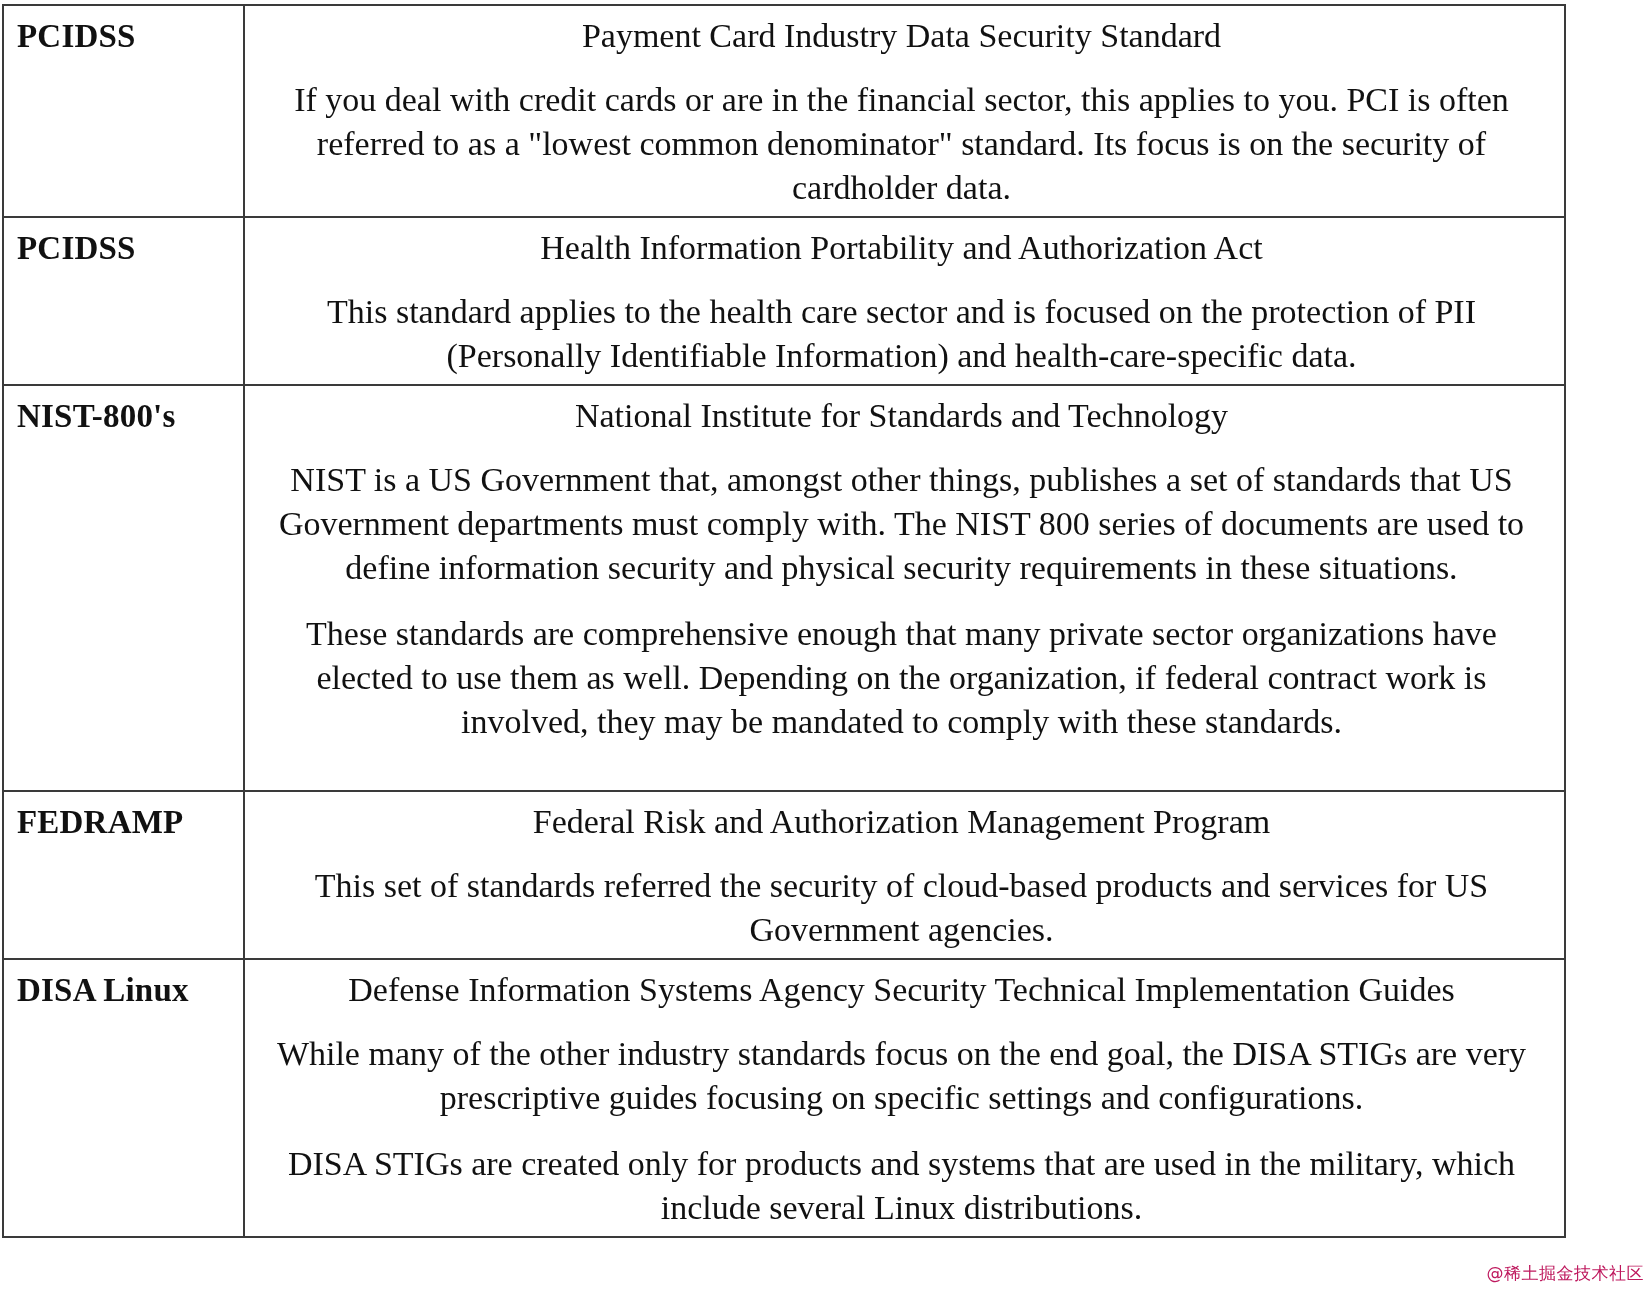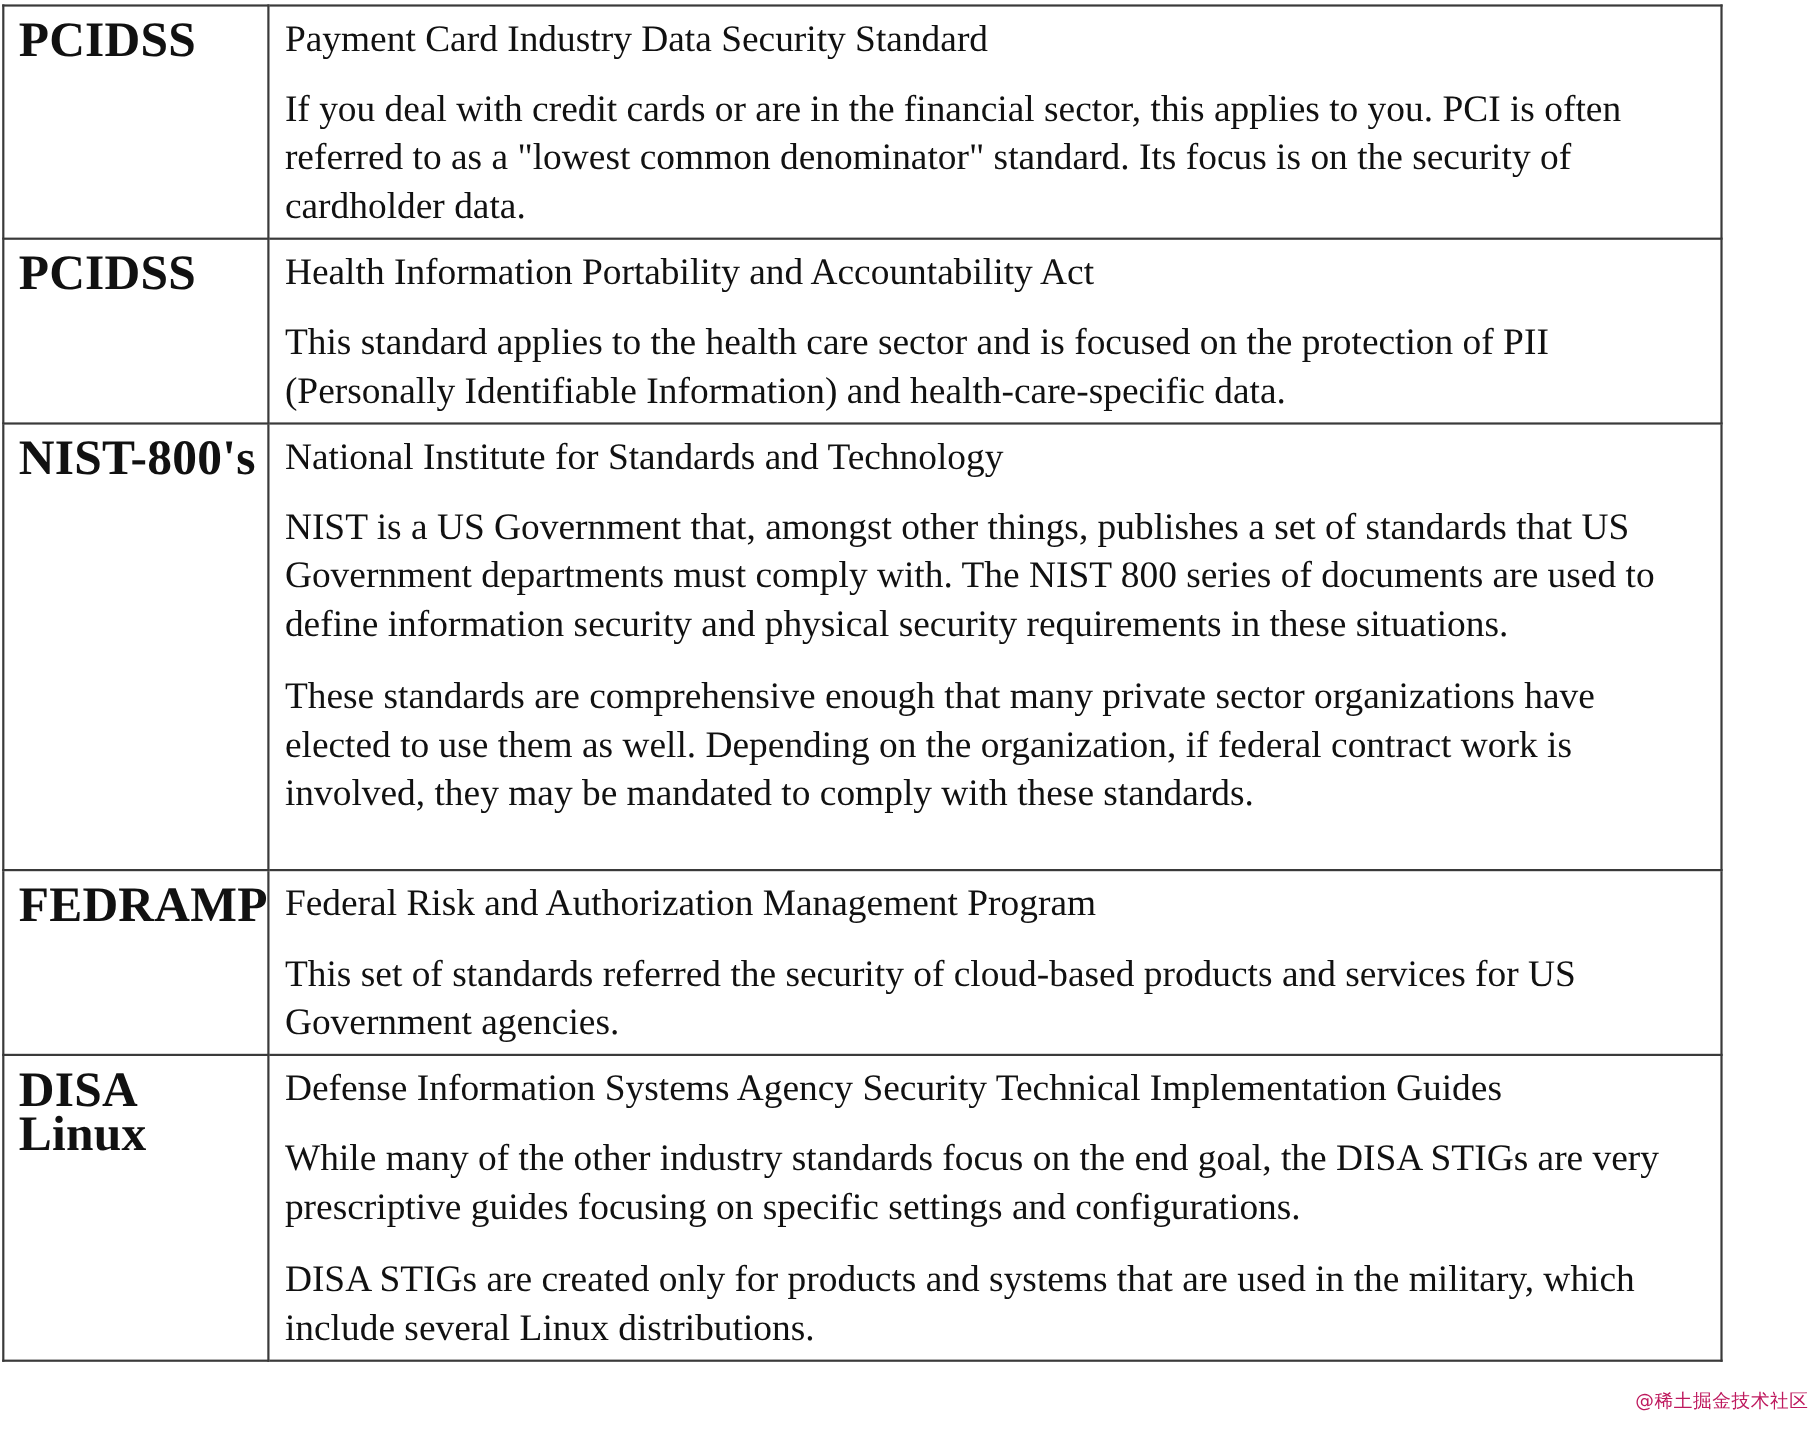--- a/index.html
+++ b/index.html
@@ -25,29 +25,30 @@
     }
     .std-table td {
       border: 2px solid #3a3a3a;
       vertical-align: top;
       padding: 0;
     }
     .col-abbr { width: 241px; }
     .col-desc { width: auto; }
     .abbr {
       font-weight: bold;
-      font-size: 45px;
+      font-size: 33px;
       line-height: 40px;
       padding: 10px 0 0 13px;
       letter-spacing: 0.2px;
     }
     .desc {
       padding: 10px 20px 0 14px;
       font-size: 34px;
       line-height: 44px;
+      text-align: center;
     }
     .desc .title {
       margin: 0 0 22px 0;
       line-height: 40px;
     }
     .desc p {
       margin: 0 0 22px 0;
     }
     .desc p:last-child {
       margin-bottom: 6px;
@@ -83,21 +84,21 @@
         </div>
       </td>
     </tr>
 
     <tr style="height:164px;">
       <td>
         <div class="abbr">PCIDSS</div>
       </td>
       <td>
         <div class="desc">
-          <div class="title">Health Information Portability and Accountability Act</div>
+          <div class="title">Health Information Portability and Authorization Act</div>
           <p>This standard applies to the health care sector and is focused on the protection of PII (Personally Identifiable Information) and health-care-specific data.</p>
         </div>
       </td>
     </tr>
 
     <tr style="height:406px;">
       <td>
         <div class="abbr">NIST-800's</div>
       </td>
       <td>

